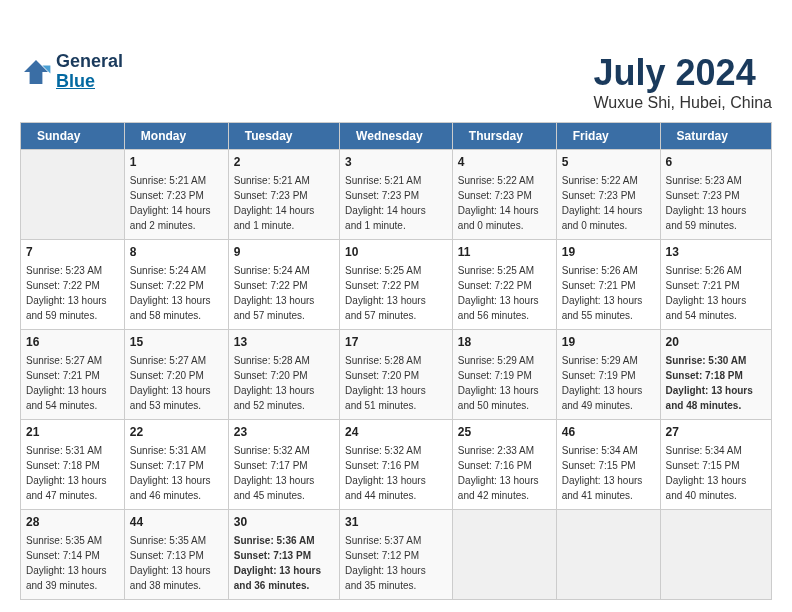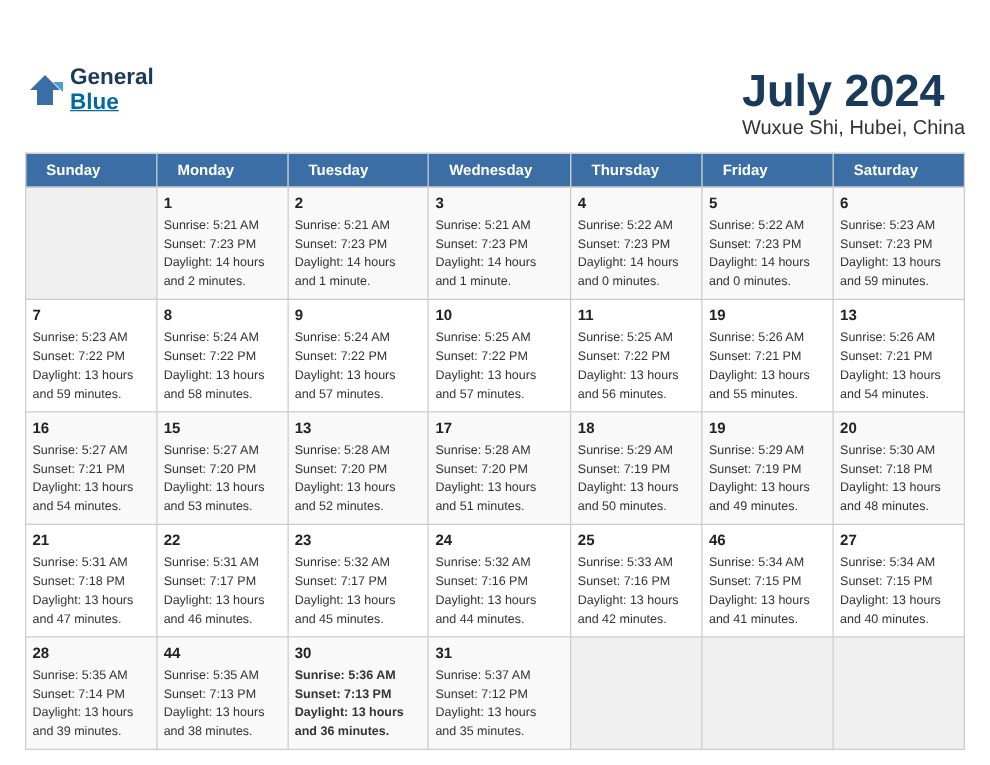--- a/index.html
+++ b/index.html
@@ -259,21 +259,21 @@
         </td>
         <td>
           <span class="day-num">19</span>
           <div class="day-info" style="white-space: pre-line;">Sunrise: 5:29 AM
 Sunset: 7:19 PM
 Daylight: 13 hours
 and 49 minutes.</div>
         </td>
         <td>
           <span class="day-num">20</span>
-          <div class="day-info" style="white-space: pre-line;">Sunrise: 5:30 AM
+          <div class="day-info" style="white-space: pre-line; font-weight: bold;">Sunrise: 5:30 AM
 Sunset: 7:18 PM
 Daylight: 13 hours
 and 48 minutes.</div>
         </td>
       </tr>
       <tr>
         <td>
           <span class="day-num">21</span>
           <div class="day-info" style="white-space: pre-line;">Sunrise: 5:31 AM
 Sunset: 7:18 PM
@@ -296,21 +296,21 @@
         </td>
         <td>
           <span class="day-num">24</span>
           <div class="day-info" style="white-space: pre-line;">Sunrise: 5:32 AM
 Sunset: 7:16 PM
 Daylight: 13 hours
 and 44 minutes.</div>
         </td>
         <td>
           <span class="day-num">25</span>
-          <div class="day-info" style="white-space: pre-line;">Sunrise: 5:33 AM
+          <div class="day-info" style="white-space: pre-line;">Sunrise: 2:33 AM
 Sunset: 7:16 PM
 Daylight: 13 hours
 and 42 minutes.</div>
         </td>
         <td>
           <span class="day-num">46</span>
           <div class="day-info" style="white-space: pre-line;">Sunrise: 5:34 AM
 Sunset: 7:15 PM
 Daylight: 13 hours
 and 41 minutes.</div>

